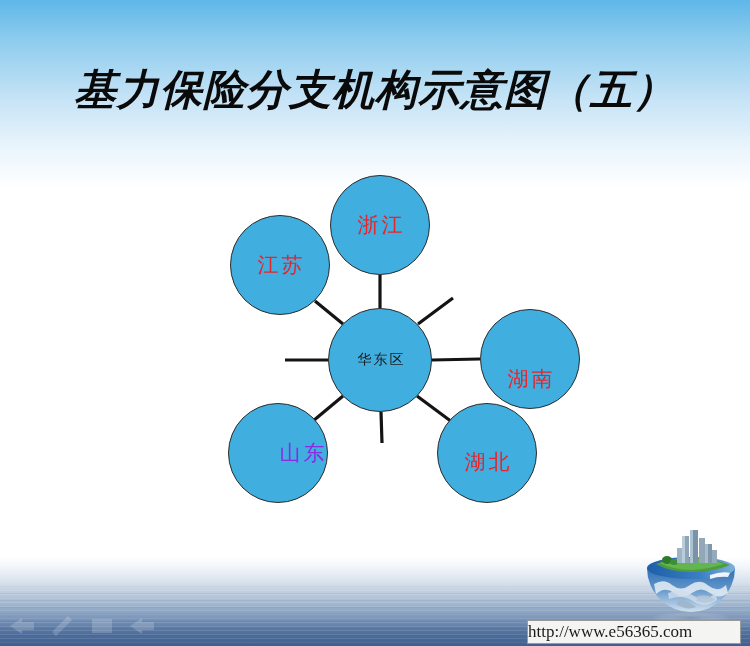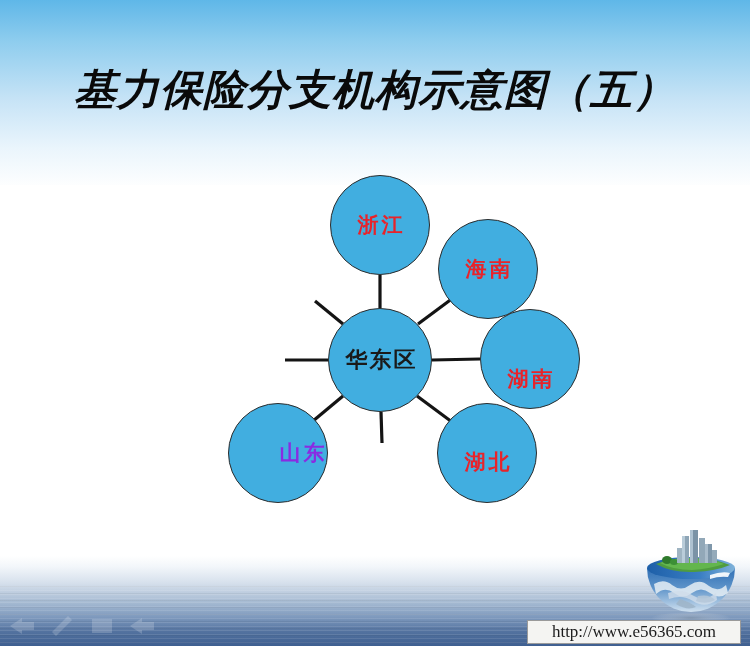--- a/index.html
+++ b/index.html
@@ -97,29 +97,29 @@
     background: #41AEE0;
     border: 1.6px solid #2c2c2c;
     box-sizing: border-box;
     display: flex;
     align-items: center;
     justify-content: center;
     z-index: 3;
   }
   .node-label {
     font-family: "Liberation Serif", "DejaVu Serif", serif;
-    font-weight: bold;
+    font-weight: normal;
     font-size: 21px;
     letter-spacing: 3px;
     line-height: 1;
     white-space: nowrap;
     text-indent: 3px;
   }
   .node.center .node-label {
-    font-size: 22px;
+    font-size: 14px;
     letter-spacing: 2px;
     color: #1a1a1a;
   }
   svg#edges {
     position: absolute;
     left: 0; top: 0;
     width: 420px; height: 370px;
     z-index: 1;
     overflow: visible;
   }
@@ -137,21 +137,20 @@
     position: absolute;
     left: 527px;
     top: 620px;
     width: 214px;
     height: 24px;
     background: #f4f4f2;
     border: 1px solid #9a9a9a;
     box-sizing: border-box;
     display: flex;
     align-items: center;
-    justify-content: center;
     z-index: 6;
   }
   .url-text {
     font-family: "Liberation Serif", "DejaVu Serif", serif;
     font-size: 17px;
     color: #1b1b1b;
     letter-spacing: 0px;
     white-space: nowrap;
   }
 </style>
@@ -190,38 +189,38 @@
     </svg>
 
     <div class="node center" style="left:153px; top:143px; width:104px; height:104px;">
       <span class="node-label" style="color:#1a1a1a;">华东区</span>
     </div>
 
     <div class="node" style="left:155px; top:10px; width:100px; height:100px;">
       <span class="node-label" style="color:#e8232a;">浙江</span>
     </div>
 
-    <div class="node" style="left:263px; top:54px; width:100px; height:100px;">
-      <span class="node-label" style="color:#e8232a;">海南</span>
-    </div>
 
     <div class="node" style="left:305px; top:144px; width:100px; height:100px;">
       <span class="node-label" style="color:#e8232a;margin-top:40px;">湖南</span>
     </div>
 
     <div class="node" style="left:262px; top:238px; width:100px; height:100px;">
       <span class="node-label" style="color:#e8232a;margin-top:19px;">湖北</span>
     </div>
 
 
     <div class="node" style="left:53px; top:238px; width:100px; height:100px;">
       <span class="node-label" style="color:#8a2be2;margin-left:48px;">山东</span>
     </div>
 
 
+    <div class="node" style="left:55px; top:50px; width:100px; height:100px;">
+      <span class="node-label" style="color:#e8232a;">江苏</span>
+    </div>
 
   </div>
 
   <svg class="globe" viewBox="0 0 106 96">
     <defs>
       <linearGradient id="globeG" x1="0" y1="0" x2="0" y2="1">
         <stop offset="0%" stop-color="#2f6fb5"></stop>
         <stop offset="45%" stop-color="#5d93c9"></stop>
         <stop offset="100%" stop-color="#cfe0ef"></stop>
       </linearGradient>

